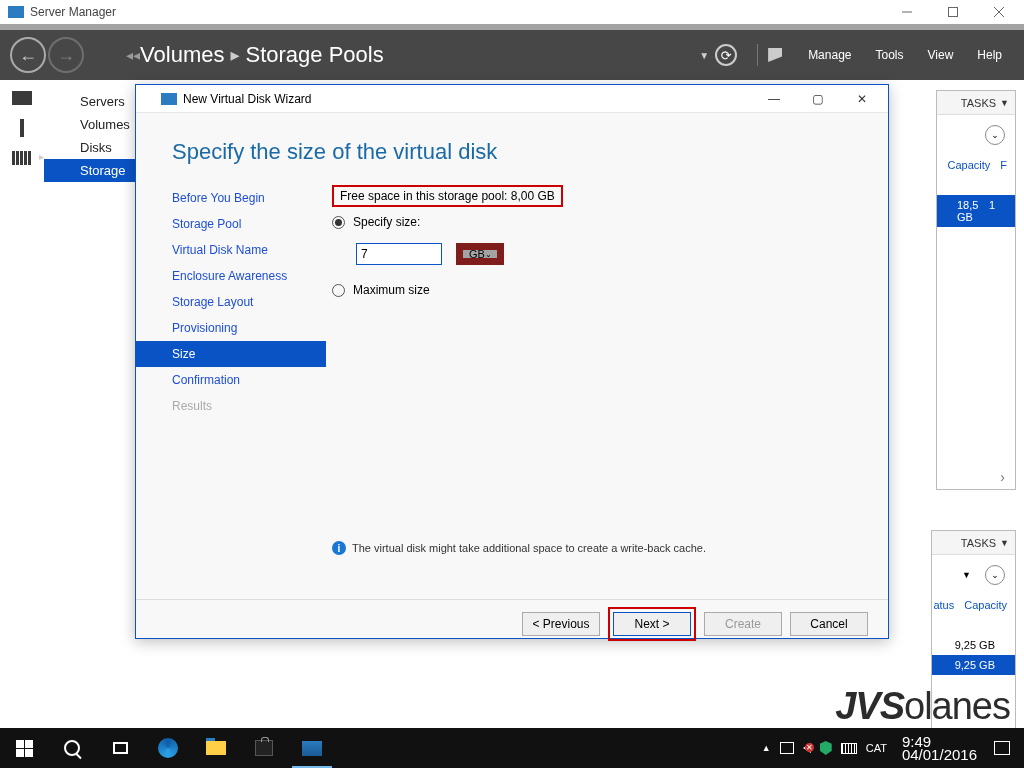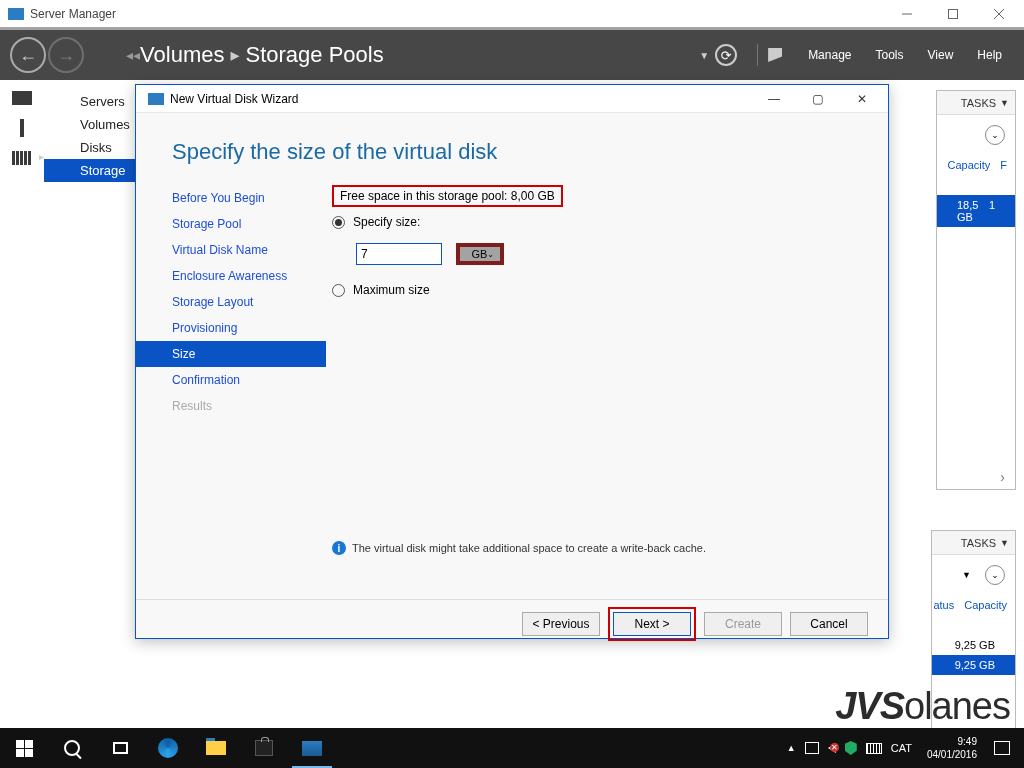--- a/index.html
+++ b/index.html
@@ -1,18 +1,18 @@
 <!DOCTYPE html>
 <html><head>
 <meta charset="utf-8">
 <style>
 html,body{margin:0;padding:0;width:1024px;height:768px;overflow:hidden;font-family:"Segoe UI",Arial,sans-serif;font-size:12px;background:#fff;color:#000}
 *{box-sizing:border-box}
 
-.titlebar{height:30px;display:flex;align-items:center;padding:0 2px 0 8px;background:#fff;border-bottom:3px solid #a3a3a3}
+.titlebar{height:30px;display:flex;align-items:center;padding:0 2px 0 8px;background:#fff;border-bottom:6px solid #a3a3a3}
 .titlebar .app-icon{width:16px;height:12px;margin-right:6px;position:relative}
 .titlebar .app-icon::before{content:"";position:absolute;inset:0;background:linear-gradient(#2b7cc0,#2b7cc0)}
 .titlebar .title{font-size:12px;color:#444}
 .titlebar .spacer{flex:1}
 .win-ctrl{width:46px;height:28px;display:flex;align-items:center;justify-content:center;color:#666}
 .win-ctrl svg{width:10px;height:10px}
 
 .header{height:50px;background:#474747;color:#fff;display:flex;align-items:center;padding:0 10px}
 .nav-circle{width:36px;height:36px;border:2px solid #aaa;border-radius:50%;display:flex;align-items:center;justify-content:center;margin-right:2px}
 .nav-circle.disabled{opacity:.4}
@@ -48,39 +48,39 @@
 .panel .row{display:flex;justify-content:flex-end;gap:10px;padding:4px 20px;font-size:11px}
 .panel .row.sel{background:#0a53c5;color:#fff}
 .panel .scroll{position:absolute;bottom:4px;right:4px;display:flex;align-items:center;color:#777}
 .panel .scroll .chev{font-size:14px;padding:0 6px}
 .circ-dd{width:20px;height:20px;border:1px solid #888;border-radius:50%;display:flex;align-items:center;justify-content:center;font-size:9px}
 .panel-bot .drop{gap:14px;justify-content:flex-end}
 .logo{position:absolute;right:14px;bottom:40px;font-size:38px;font-weight:700;color:#2c2c2c;font-style:italic;letter-spacing:-1px}
 .logo span{font-style:normal;font-weight:400}
 
 .wizard{position:absolute;left:135px;top:84px;width:754px;height:555px;background:#f8f8f8;border:1px solid #0a53c5;box-shadow:0 3px 14px rgba(0,0,0,.25);z-index:50}
-.wiz-title{height:28px;background:#fff;display:flex;align-items:center;padding:0 4px 0 12px;border-bottom:1px solid #e8e8e8}
+.wiz-title{height:28px;background:#fff;display:flex;align-items:center;padding:0 4px 0 25px;border-bottom:1px solid #e8e8e8}
 .wiz-title .ic{width:16px;height:12px;background:linear-gradient(#2b7cc0,#2b7cc0);margin-right:6px}
 .wiz-title .t{font-size:12px}
 .wiz-title .sp{flex:1}
 .wiz-ctrl{width:44px;height:26px;display:flex;align-items:center;justify-content:center;color:#333}
 .wiz-head{padding:26px 0 14px 36px;font-size:22px;font-weight:300;color:#1a6aa6}
 .wiz-body{display:flex;height:420px}
 .wiz-nav{width:190px;padding-top:6px}
 .wiz-nav .step{padding:6px 10px 6px 36px;font-size:12px;color:#1d4ed8}
 .wiz-nav .step.active{background:#0a53c5;color:#fff}
 .wiz-nav .step.disabled{color:#aaa}
 .wiz-content{flex:1;padding:6px 20px 0 6px;font-size:12px}
 .freeline{border:2px solid #c00;padding:2px 6px;display:inline-block;margin-bottom:4px}
 .radio-row{display:flex;align-items:center;padding:4px 0}
 .radio{width:13px;height:13px;border:1px solid #555;border-radius:50%;margin-right:8px;display:inline-flex;align-items:center;justify-content:center}
 .radio.checked::after{content:"";width:7px;height:7px;background:#333;border-radius:50%}
 .size-row{display:flex;align-items:center;gap:14px;margin:10px 0 14px 24px}
 .size-input{width:86px;height:22px;border:1px solid #0a53c5;padding:2px 4px;background:#fff;font-size:12px}
-.size-unit{width:48px;height:22px;border:4px solid #7f1d1d;background:#a3a3a3;display:flex;align-items:center;justify-content:flex-end;padding:0 6px;font-size:11px}
+.size-unit{width:48px;height:22px;border:7px solid #7f1d1d;background:#a3a3a3;display:flex;align-items:center;justify-content:space-between;padding:0 6px;font-size:11px}
 .info-row{display:flex;align-items:center;gap:6px;margin-top:240px;font-size:11px;color:#333}
 .info-ic{width:14px;height:14px;border-radius:50%;background:#1978d4;color:#fff;display:flex;align-items:center;justify-content:center;font-size:10px;font-weight:700}
 .wiz-foot{height:48px;border-top:1px solid #ddd;display:flex;align-items:center;justify-content:flex-end;gap:8px;padding-right:20px}
 .btn{width:78px;height:24px;border:1px solid #aaa;background:#efefef;font-size:12px;display:flex;align-items:center;justify-content:center}
 .btn.disabled{color:#999}
 .next-wrap{border:2px solid #c00;padding:3px}
 .btn.next{border:1px solid #0a53c5}
 
 .taskbar{position:absolute;left:0;bottom:0;width:1024px;height:40px;background:#111;display:flex;align-items:center;color:#fff}
 .tb-item{width:48px;height:40px;display:flex;align-items:center;justify-content:center;position:relative}
@@ -97,21 +97,21 @@
 .store-ic::before{content:"";position:absolute;top:-4px;left:5px;width:6px;height:4px;border:1px solid #999;border-bottom:none;border-radius:3px 3px 0 0}
 .srv-ic{width:20px;height:15px;background:linear-gradient(#2b7cc0,#1a5a94)}
 .tb-spacer{flex:1}
 .tray{display:flex;align-items:center;gap:9px;padding-right:6px;font-size:11px;color:#fff}
 .tray .up{font-size:9px}
 .tray .net{width:14px;height:12px;border:1px solid #fff}
 .tray .snd{width:0;height:0;border-top:5px solid transparent;border-bottom:5px solid transparent;border-right:8px solid #fff;position:relative}
 .tray .snd::after{content:"✕";position:absolute;right:-11px;top:-5px;font-size:8px;background:#c33;color:#fff;width:9px;height:9px;border-radius:50%;display:flex;align-items:center;justify-content:center}
 .tray .shield{width:12px;height:14px;background:#2a6;clip-path:polygon(50% 0,100% 20%,100% 70%,50% 100%,0 70%,0 20%)}
 .tray .kb{width:16px;height:11px;border:1px solid #fff;background:repeating-linear-gradient(90deg,#fff 0 1px,transparent 1px 3px)}
-.clock{text-align:right;line-height:13px;font-size:10px;padding:0 6px}
+.clock{line-height:13px;font-size:15px;padding:0 6px}
 .notif{width:16px;height:14px;border:1px solid #fff;margin:0 8px 0 2px}
 </style>
 </head>
 <body>
 
 <div class="titlebar">
   <div class="app-icon"></div>
   <div class="title">Server Manager</div>
   <div class="spacer"></div>
   <div class="win-ctrl">

